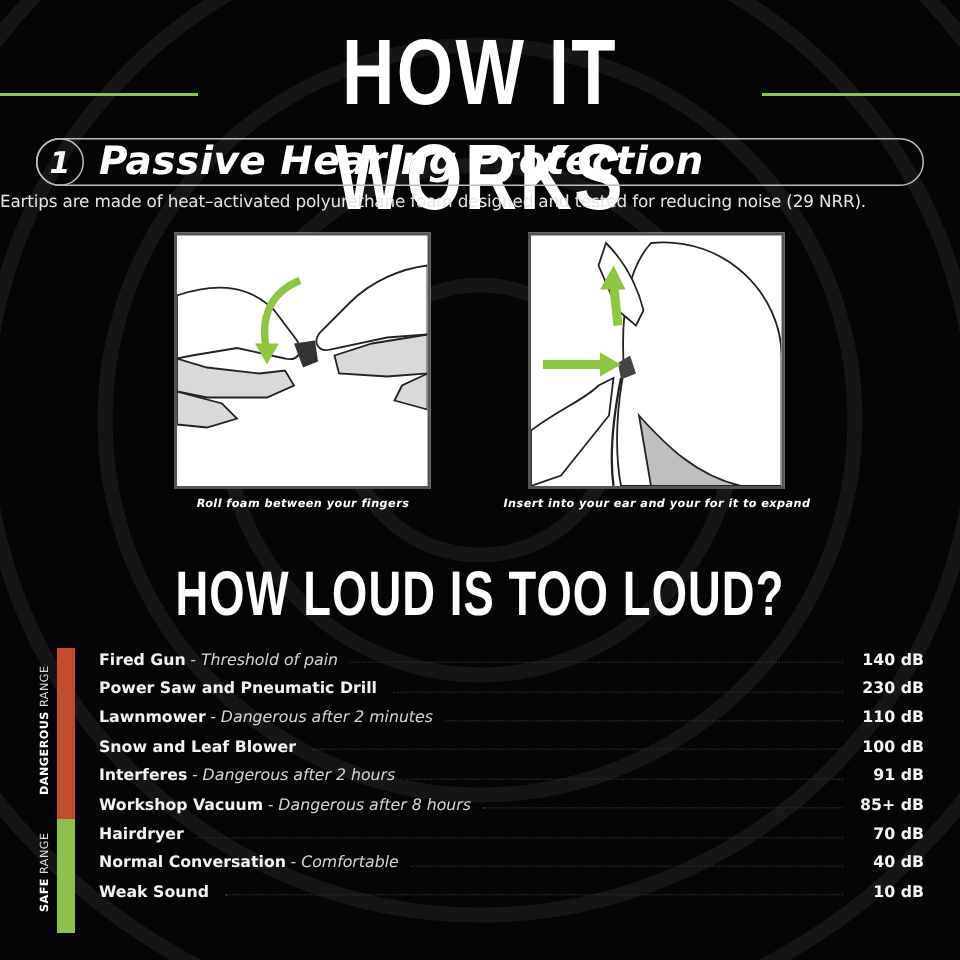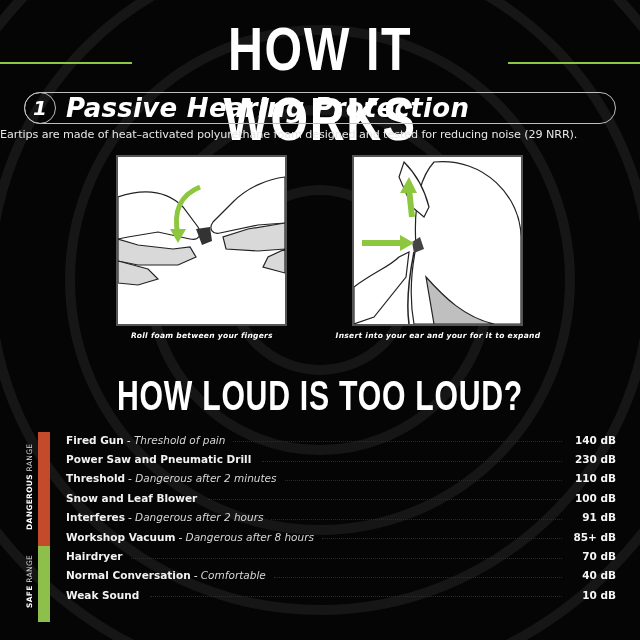--- a/index.html
+++ b/index.html
@@ -126,21 +126,21 @@
         <span class="dots"></span>
         <span class="db">140 dB</span>
       </div>
     <div class="row">
         <span class="name">Power Saw and Pneumatic Drill</span>
         <span class="note"></span>
         <span class="dots"></span>
         <span class="db">230 dB</span>
       </div>
     <div class="row">
-        <span class="name">Threshold</span>
+        <span class="name">Lawnmower</span>
         <span class="note">- Dangerous after 2 minutes</span>
         <span class="dots"></span>
         <span class="db">110 dB</span>
       </div>
     <div class="row">
         <span class="name">Snow and Leaf Blower</span>
         <span class="note"></span>
         <span class="dots"></span>
         <span class="db">100 dB</span>
       </div>

